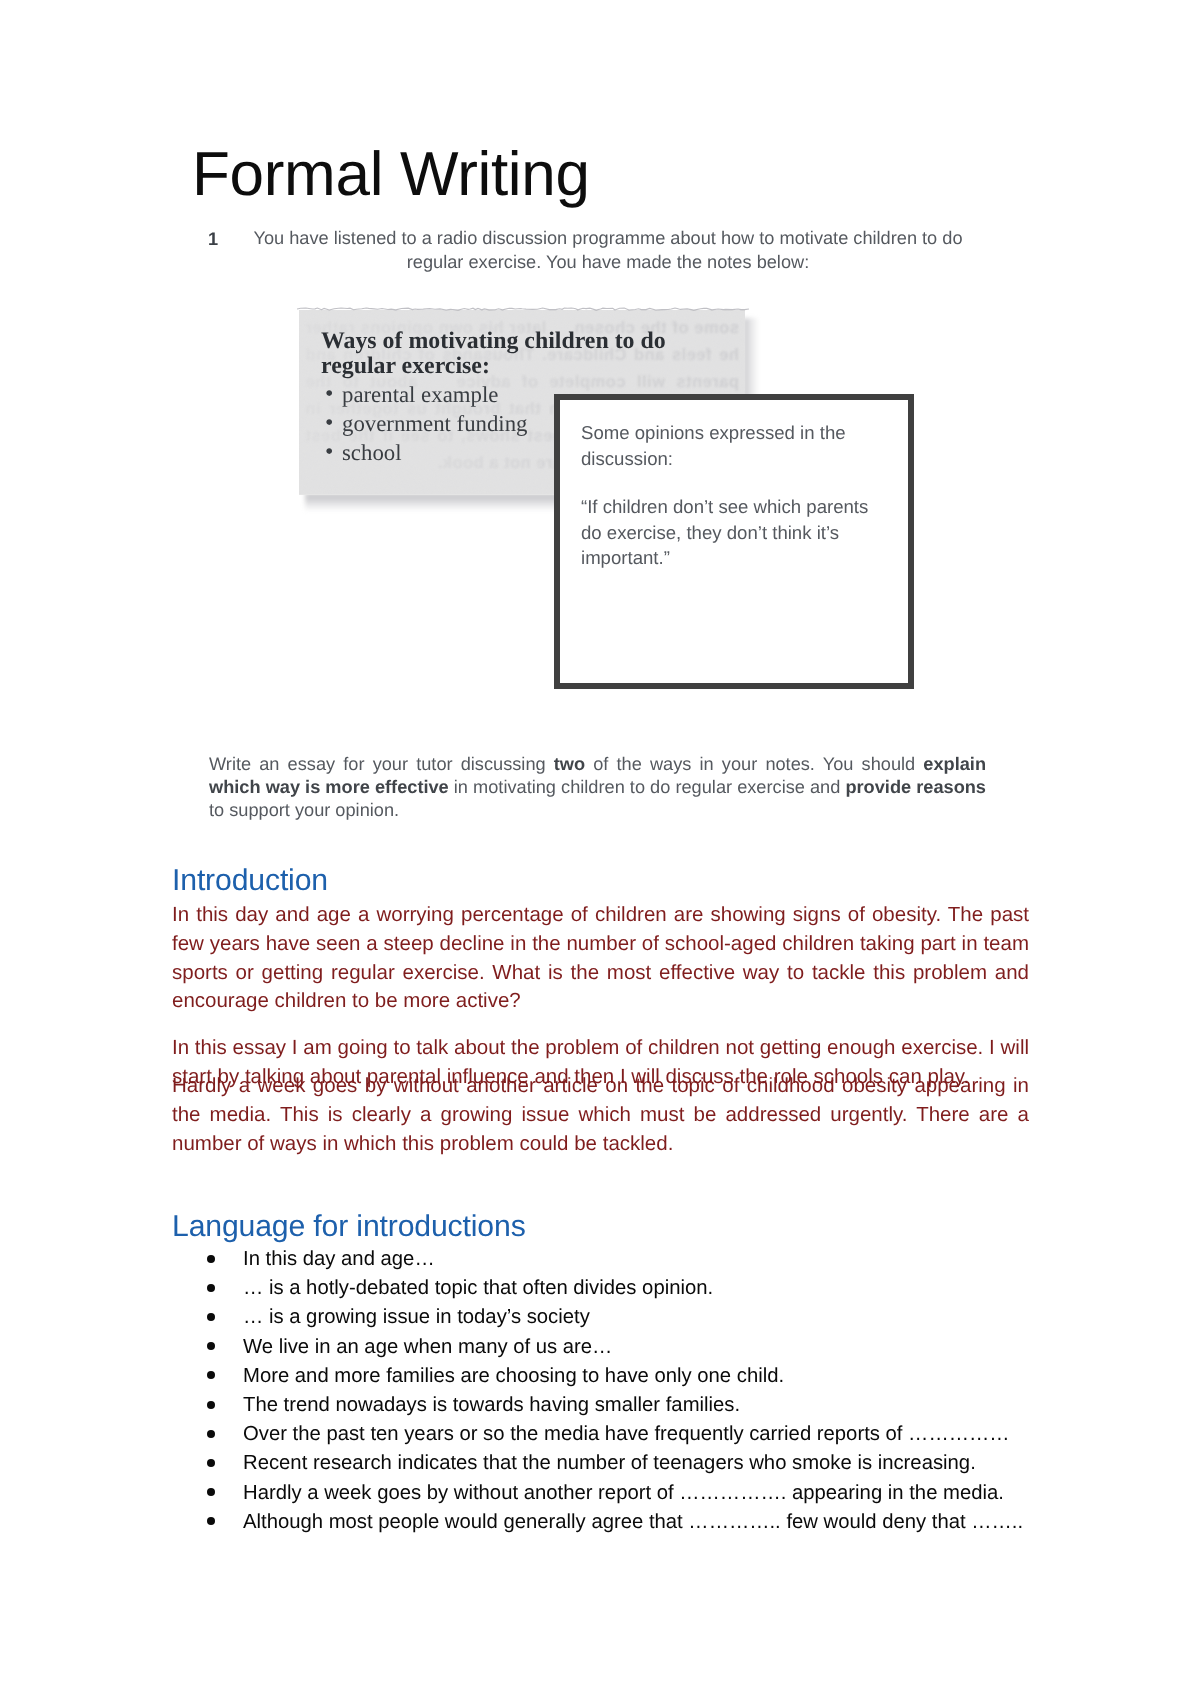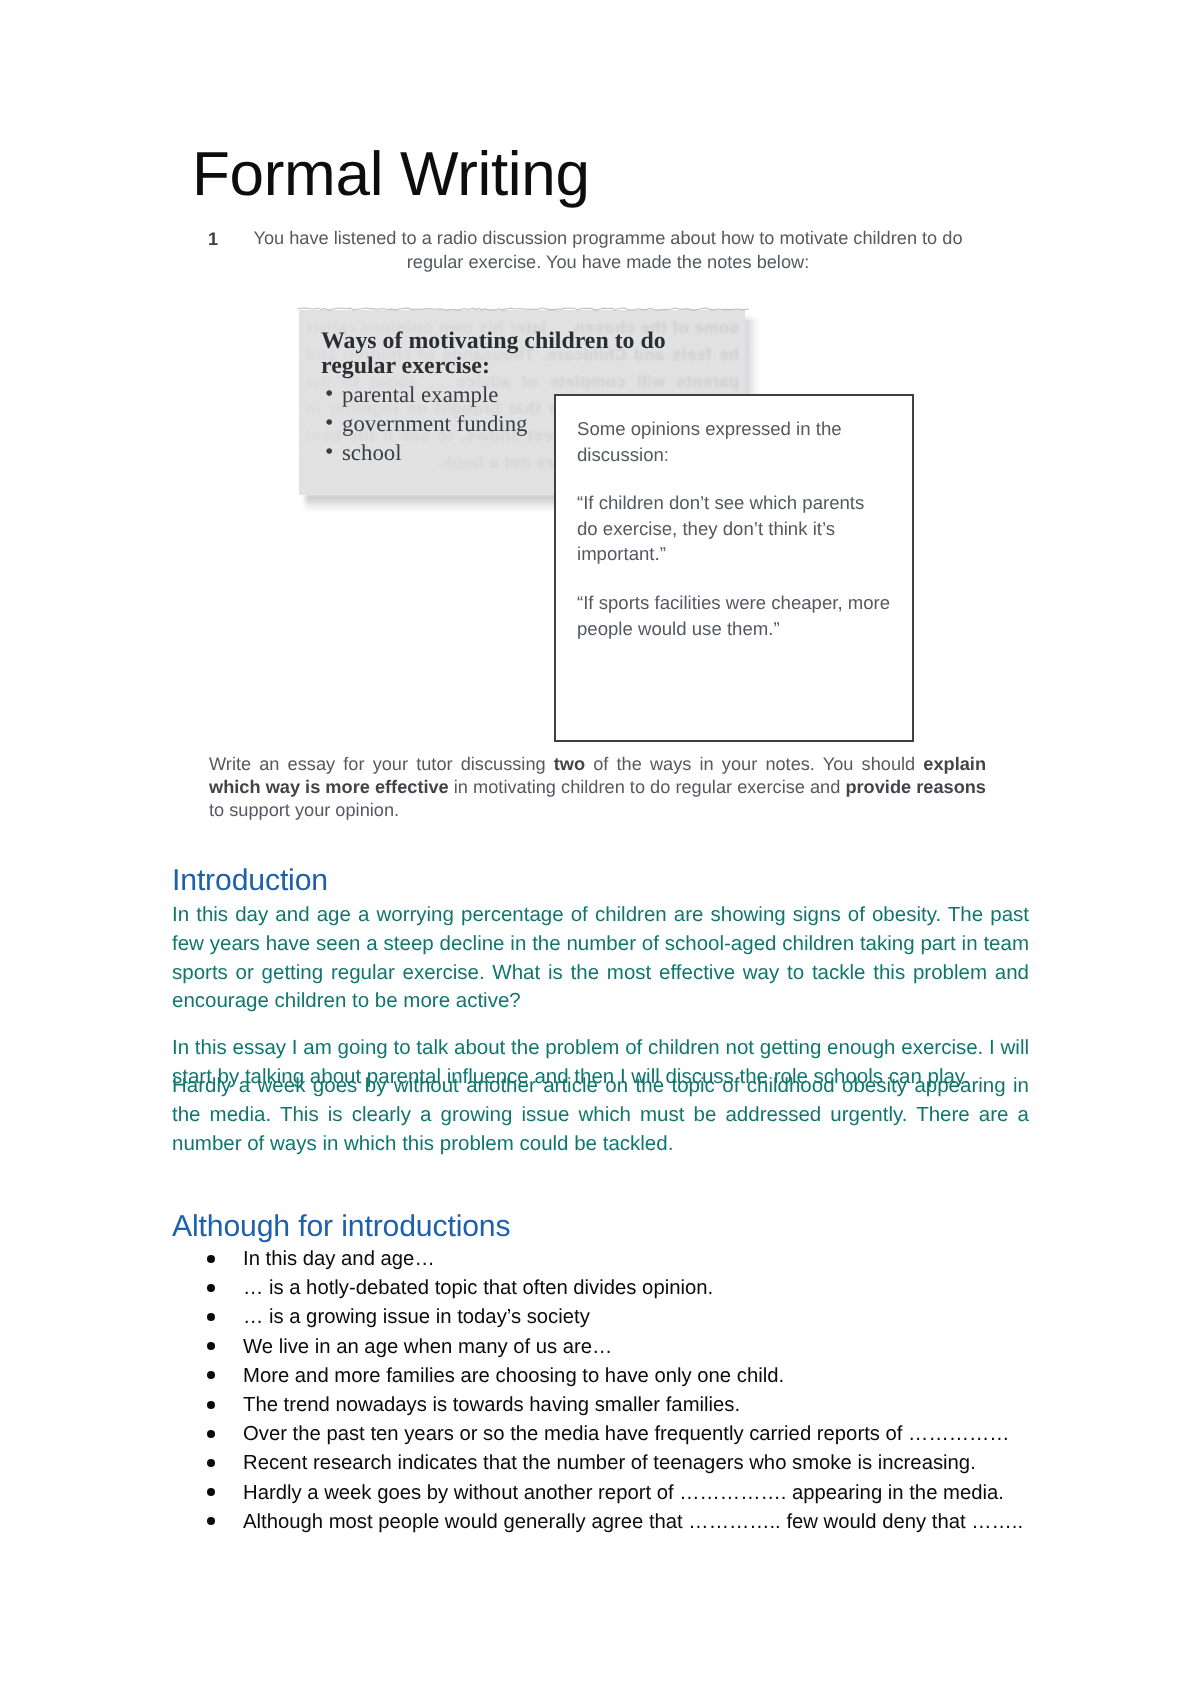--- a/index.html
+++ b/index.html
@@ -31,29 +31,29 @@
      filter:blur(2.2px);}
   .shadow-r{position:absolute;left:548px;top:103px;width:16px;height:184px;z-index:1;
      background:linear-gradient(90deg, rgba(120,120,128,0.40) 0%, rgba(150,150,156,0.26) 45%,
        rgba(200,200,206,0.0) 100%);filter:blur(2.0px);}
   .grain{position:absolute;left:104px;top:95px;width:446px;height:184px;z-index:5;pointer-events:none;
      opacity:0.55;mix-blend-mode:multiply;overflow:hidden;}
   .grain svg{display:block;width:100%;height:100%;}
   .note1-h{position:absolute;left:22px;top:19px;width:380px;font-family:"Liberation Serif",serif;font-weight:bold;font-size:23.85px;line-height:25px;color:#2b2f34;white-space:nowrap;}
   .note1-list{position:absolute;left:26px;top:70px;width:400px;font-family:"Liberation Serif",serif;font-size:22.8px;line-height:29px;color:#3a3e43;}
 
-  .scan-note2{z-index:6;position:absolute;left:359px;top:179px;width:360px;height:348px;background:#fff;border:2px solid #404040;box-sizing:border-box;}
+  .scan-note2{z-index:6;position:absolute;left:359px;top:179px;width:360px;height:295px;background:#fff;border:6px solid #404040;box-sizing:border-box;}
   .note2-t{position:absolute;left:21px;font-size:18.6px;line-height:25.7px;color:#55595f;width:330px;white-space:nowrap;}
 
   .scan-instr{position:absolute;left:14px;top:538px;width:777px;font-size:18.2px;line-height:23.2px;color:#55595f;text-align:justify;}
   .scan-instr b{color:#41454a;font-weight:bold;}
 
   
   h2.h{position:absolute;left:172px;font-size:30.2px;font-weight:400;color:#1d60ac;letter-spacing:-0.15px;margin:0;line-height:1;}
-  p.body{position:absolute;left:172px;width:857px;font-size:20.5px;line-height:28.8px;text-align:justify;margin:0;color:#0f766e;}
+  p.body{position:absolute;left:172px;width:857px;font-size:20.5px;line-height:28.8px;text-align:justify;margin:0;color:#7f1d1d;}
   ul.blist{position:absolute;left:172px;width:900px;margin:0;padding:0;list-style:none;font-size:20.3px;line-height:29.2px;color:#0a0a0a;}
   ul.blist li{position:relative;padding-left:71px;}
   ul.blist li:before{content:"";position:absolute;left:35px;top:9.5px;width:8px;height:8px;border-radius:50%;background:#0a0a0a;}
   .n1-item{position:relative;}
   .n1-bul{position:absolute;left:0;top:0;}
   .n1-item span:last-child{margin-left:17px;display:inline-block;}
   .n1-bul{font-size:24px;line-height:inherit;}
 </style>
 </head>
 <body>
@@ -88,44 +88,40 @@
     <div class="scan-note2">
         <div class="note2-t" style="top: 20px;">
           <div>Some opinions expressed in the</div>
           <div>discussion:</div>
         </div>
         <div class="note2-t" style="top: 94px;">
           <div>“If children don’t see which parents</div>
           <div>do exercise, they don’t think it’s</div>
           <div>important.”</div>
         </div>
-        <div class="note2-t" style="top: 194px;">
-          <div>“If sports facilities were cheaper, more</div>
-          <div>people would use them.”</div>
-        </div>
       </div>
 
     <div class="scan-instr"><span>Write an essay for your tutor discussing </span><b>two</b><span> of the ways in your notes. You should </span><b>explain which way is more effective</b><span> in motivating children to do regular exercise and </span><b>provide reasons</b><span> to support your opinion.</span></div>
     <div class="grain" aria-hidden="true">
       <svg xmlns="http://www.w3.org/2000/svg" width="446" height="184">
         <filter id="pg" x="0" y="0" width="100%" height="100%">
           <feTurbulence type="fractalNoise" baseFrequency="0.85" numOctaves="3" seed="11" result="n"></feTurbulence>
           <feColorMatrix in="n" type="matrix" values="0 0 0 0 0.93  0 0 0 0 0.93  0 0 0 0 0.94  0 0 0 0.22 0.80"></feColorMatrix>
         </filter>
         <rect width="446" height="184" filter="url(#pg)"></rect>
       </svg>
     </div>
   </div>
 
   <div id="word-body">
       <h2 class="h" style="top: 866px;">Introduction</h2>
       <p class="body" style="top: 901px;">In this day and age a worrying percentage of children are showing signs of obesity. The past few years have seen a steep decline in the number of school-aged children taking part in team sports or getting regular exercise. What is the most effective way to tackle this problem and encourage children to be more active?</p>
       <p class="body" style="top: 1034px;">In this essay I am going to talk about the problem of children not getting enough exercise. I will start by talking about parental influence and then I will discuss the role schools can play.</p>
       <p class="body" style="top: 1072px;">Hardly a week goes by without another article on the topic of childhood obesity appearing in the media. This is clearly a growing issue which must be addressed urgently. There are a number of ways in which this problem could be tackled.</p>
-      <h2 class="h" style="top: 1212px;">Although for introductions</h2>
+      <h2 class="h" style="top: 1212px;">Language for introductions</h2>
       <ul class="blist" style="top: 1245px;">
         <li>In this day and age…</li>
         <li>… is a hotly-debated topic that often divides opinion.</li>
         <li>… is a growing issue in today’s society</li>
         <li>We live in an age when many of us are…</li>
         <li>More and more families are choosing to have only one child.</li>
         <li>The trend nowadays is towards having smaller families.</li>
         <li>Over the past ten years or so the media have frequently carried reports of ……………</li>
         <li>Recent research indicates that the number of teenagers who smoke is increasing.</li>
         <li>Hardly a week goes by without another report of ……………. appearing in the media.</li>

